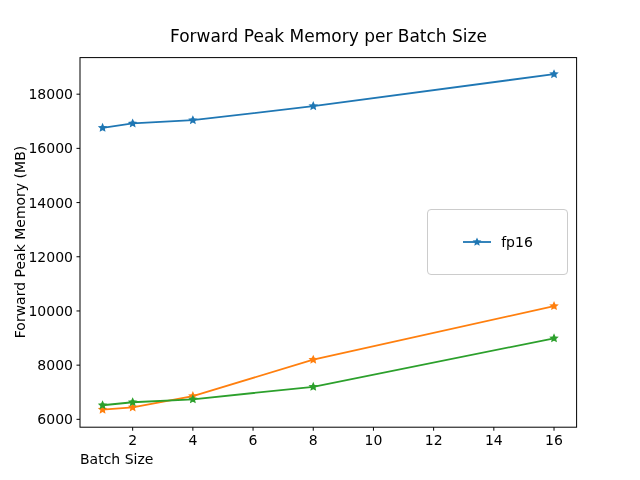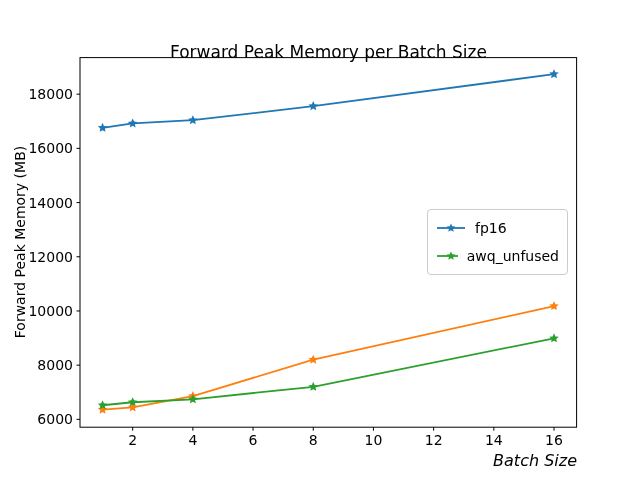--- a/index.html
+++ b/index.html
@@ -12,35 +12,34 @@
     width: 640px;
     height: 480px;
     background: #ffffff;
     font-family: "DejaVu Sans", sans-serif;
     overflow: hidden;
   }
   .chart-title {
     position: absolute;
     left: 80px;
     width: 497px;
-    top: 42px;
+    top: 26px;
     text-align: center;
     font-size: 17px;
     color: #000000;
     white-space: nowrap;
   }
   .xlabel {
     position: absolute;
     left: 80px;
     width: 497px;
     top: 451px;
-    text-align: right;
-    font-size: 16px;
+    text-align: left;
+    font-size: 14px;
     color: #000000;
-    font-style: italic;
   }
   .ylabel {
     position: absolute;
     left: 20px;
     top: 242px;
     transform: translate(-50%, -50%) rotate(-90deg);
     font-size: 14px;
     color: #000000;
     white-space: nowrap;
   }
@@ -53,21 +52,21 @@
     position: absolute;
     left: 427px;
     top: 209px;
     width: 141px;
     height: 66px;
     box-sizing: border-box;
     border: 1px solid #cccccc;
     border-radius: 4px;
     background: rgba(255,255,255,0.85);
     display: flex;
-    flex-direction: column;
+    flex-direction: row;
     justify-content: space-around;
     padding: 4px 8px;
   }
   .legend-item {
     display: flex;
     align-items: center;
     gap: 9px;
     font-size: 14px;
     color: #000000;
     line-height: 14px;
@@ -138,21 +137,14 @@
   <div class="ylabel">Forward Peak Memory (MB)</div>
   <div class="xlabel">Batch Size</div>
   <div class="legend" id="legend">
       <div class="legend-item">
         <svg width="30" height="14">
           <line x1="1" y1="7" x2="29" y2="7" stroke="#1f77b4" stroke-width="1.8"></line>
           <path d="M15.00,2.40L16.27,5.25L19.37,5.58L17.06,7.67L17.70,10.72L15.00,9.16L12.30,10.72L12.94,7.67L10.63,5.58L13.73,5.25Z" fill="#1f77b4"></path>
         </svg>
         <span>fp16</span>
       </div>
-      <div class="legend-item">
-        <svg width="30" height="14">
-          <line x1="1" y1="7" x2="29" y2="7" stroke="#2ca02c" stroke-width="1.8"></line>
-          <path d="M15.00,2.40L16.27,5.25L19.37,5.58L17.06,7.67L17.70,10.72L15.00,9.16L12.30,10.72L12.94,7.67L10.63,5.58L13.73,5.25Z" fill="#2ca02c"></path>
-        </svg>
-        <span>awq_unfused</span>
-      </div>
     </div>
 </div>
 
 </body></html>

